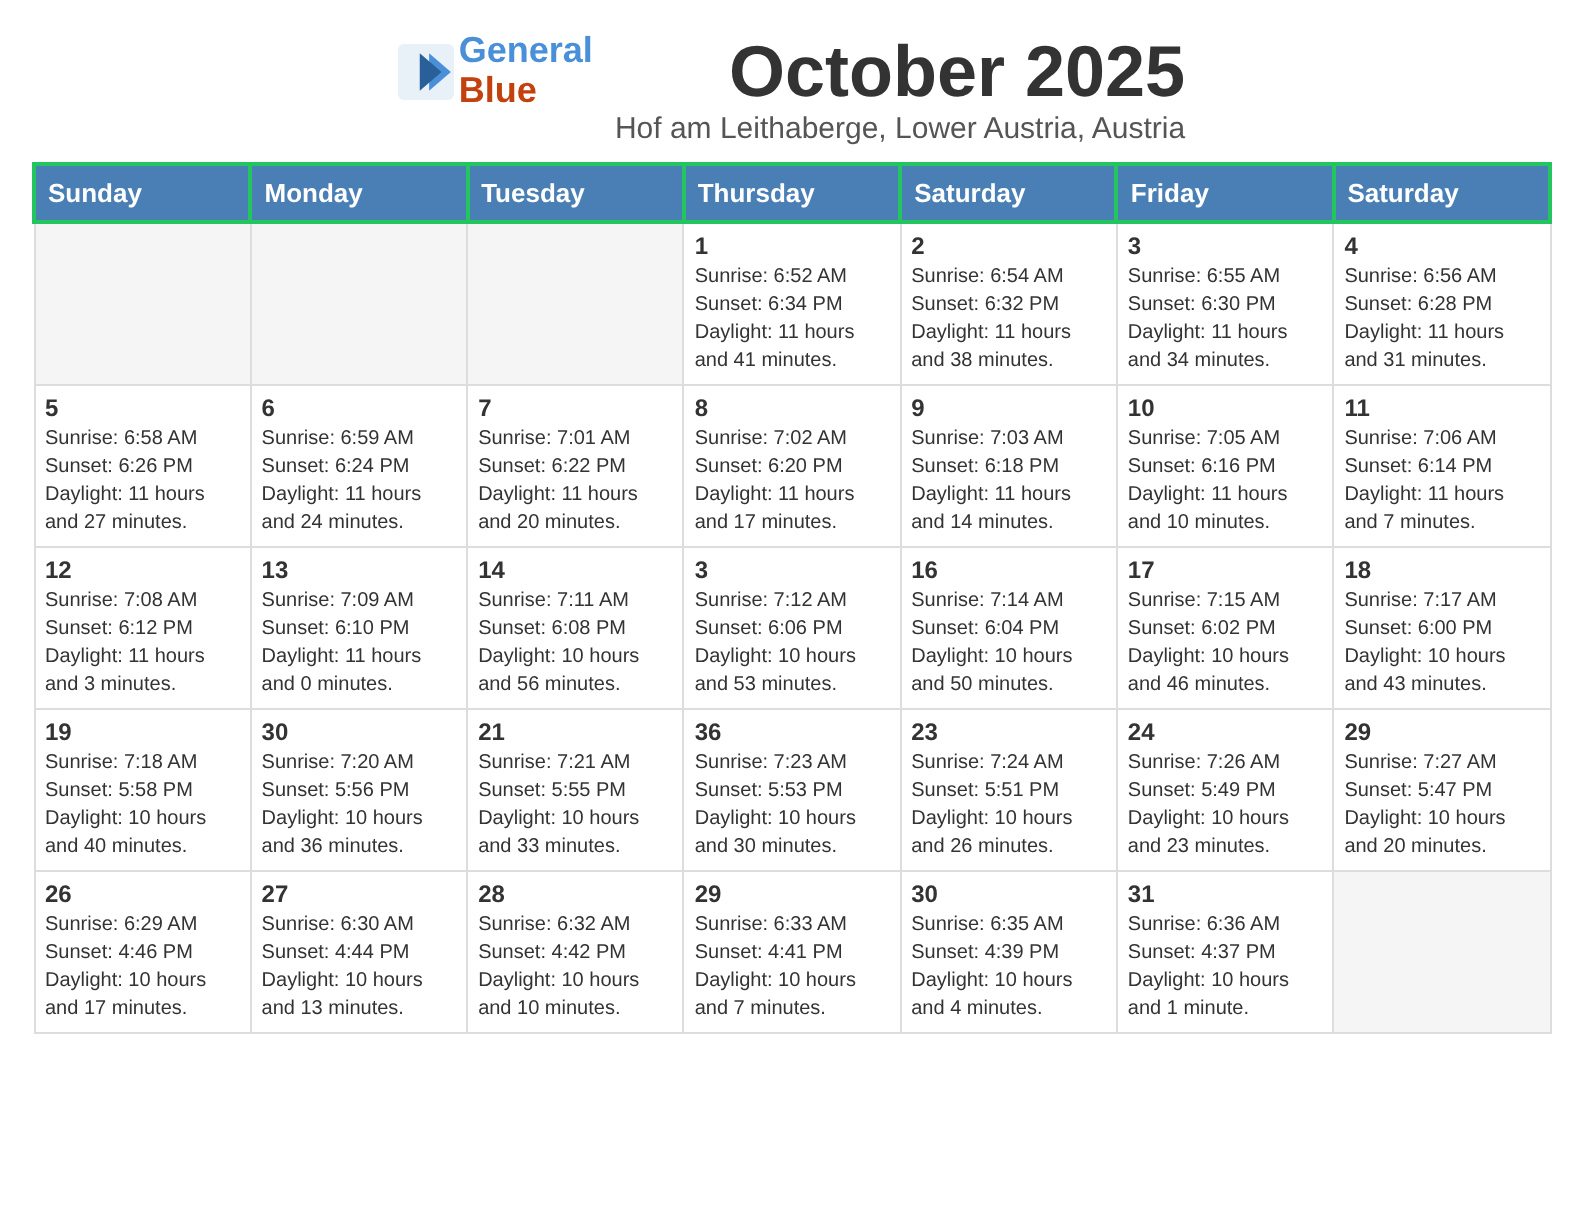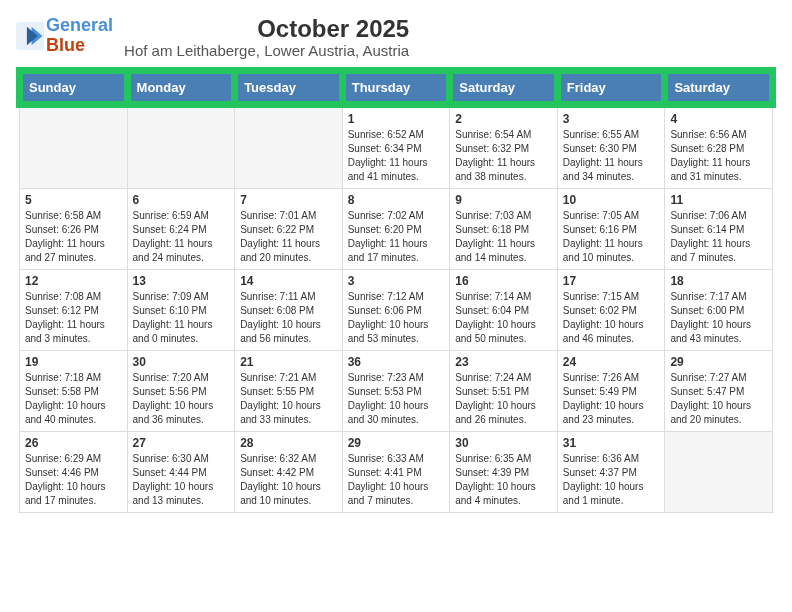--- a/index.html
+++ b/index.html
@@ -6,21 +6,21 @@
     body {
       font-family: Arial, sans-serif;
       background: #fff;
       width: 792px;
       min-height: 612px;
       padding: 16px;
     }
     .header {
       display: flex;
       align-items: flex-start;
-      justify-content: flex-start;
+      justify-content: center;
       margin-bottom: 8px;
     }
     .logo {
       display: flex;
       align-items: center;
     }
     .logo-text {
       font-size: 18px;
       font-weight: bold;
       color: #333;
@@ -31,21 +31,21 @@
     }
     .logo-icon {
       width: 28px;
       height: 28px;
       margin-right: 2px;
     }
     .title-block {
       text-align: right;
     }
     .month-title {
-      font-size: 24px;
+      font-size: 36px;
       font-weight: bold;
       color: #333;
       line-height: 1.1;
     }
     .location-title {
       font-size: 15px;
       color: #555;
       margin-left: 11px;
     }
     .calendar {
@@ -53,21 +53,21 @@
       border-collapse: collapse;
       border: 1px solid #ccc;
     }
     .calendar th {
       background: #4a7fb5;
       color: #fff;
       text-align: left;
       padding: 6px 6px;
       font-size: 13px;
       font-weight: bold;
-      border: 7px solid #22c55e;
+      border: 2px solid #22c55e;
     }
     .calendar td {
       vertical-align: top;
       border: 1px solid #ddd;
       padding: 4px 5px;
       width: calc(100% / 7);
       min-height: 80px;
       font-size: 10.5px;
       color: #333;
       background: #fff;

